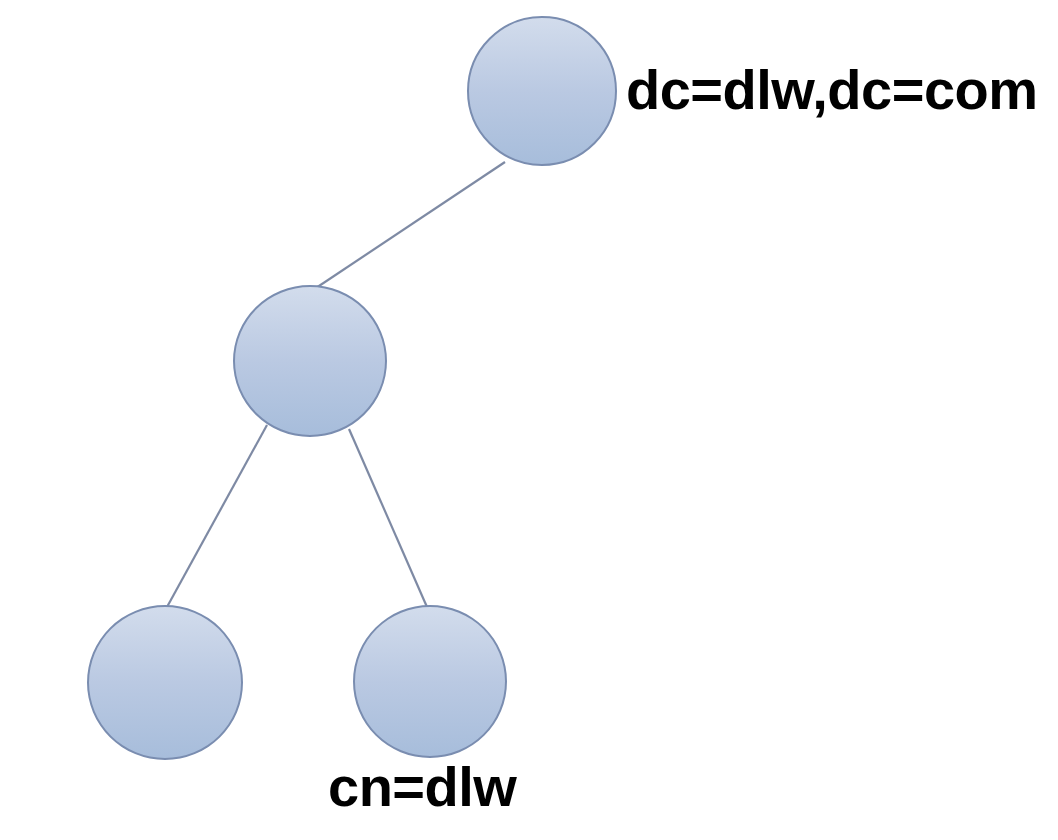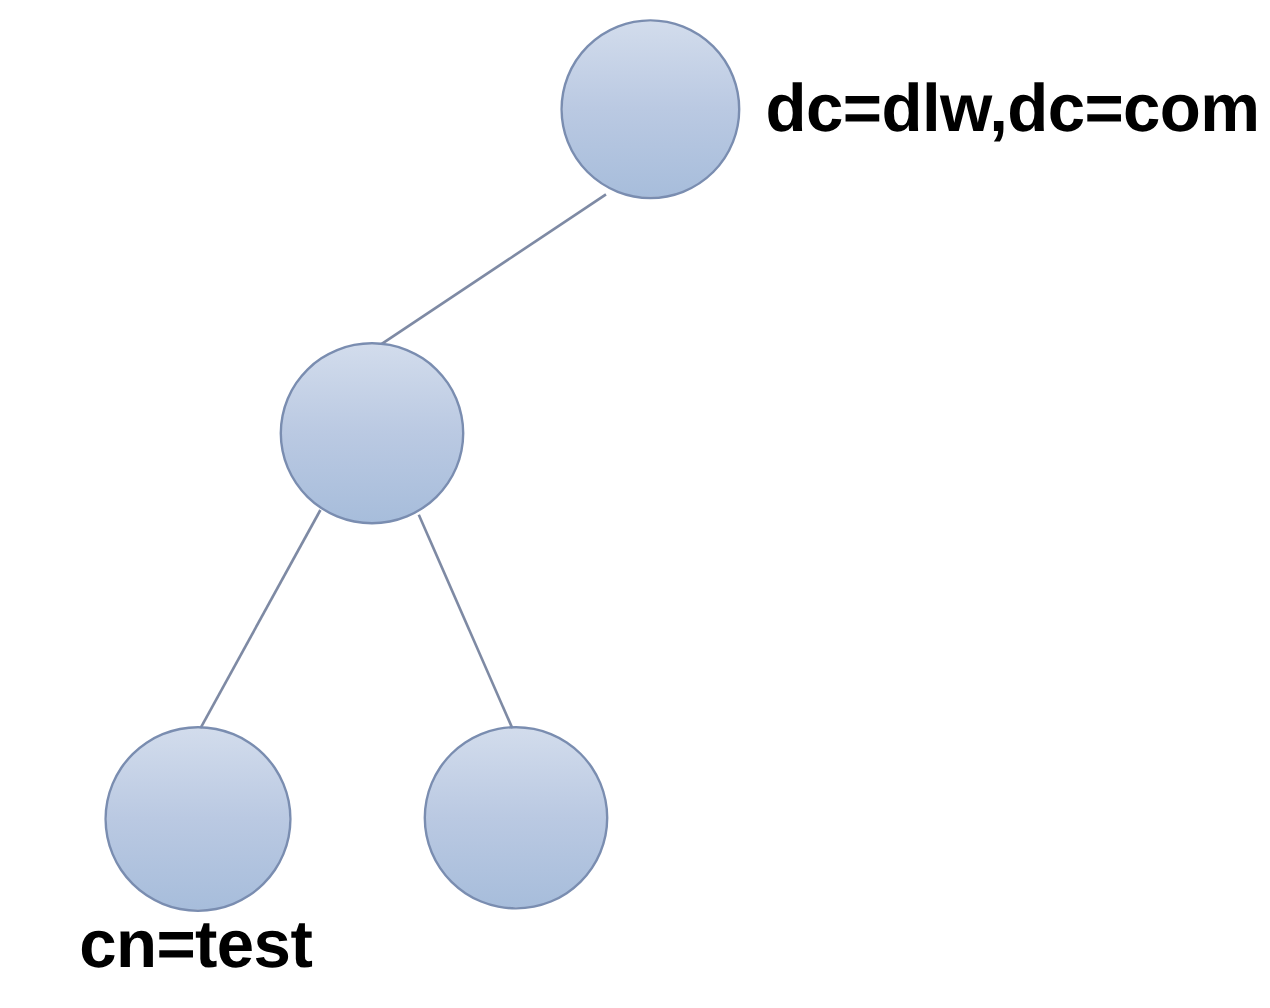--- a/index.html
+++ b/index.html
@@ -44,21 +44,21 @@
   .node-label {
     position: absolute;
     z-index: 3;
     font-weight: bold;
     font-size: 56px;
     line-height: 56px;
     letter-spacing: -0.5px;
     color: #000000;
     white-space: nowrap;
   }
-  .label-root { left: 626px; top: 62px; margin-left: 12px; }
+  .label-root { left: 626px; top: 62px; }
   .label-ou   { left: 400px; top: 341px; }
   .label-test { left: 66px;  top: 759px; }
   .label-dlw  { left: 328px; top: 759px; }
 </style>
 </head>
 <body>
 
 <div class="canvas">
 
   <svg class="edges-svg" viewBox="0 0 1058 840" xmlns="http://www.w3.org/2000/svg">
@@ -66,15 +66,15 @@
     <line x1="267" y1="425" x2="167" y2="607"></line>
     <line x1="349" y1="429" x2="427" y2="607"></line>
   </svg>
 
   <div class="node node-root"></div>
   <div class="node node-ou"></div>
   <div class="node node-test"></div>
   <div class="node node-dlw"></div>
 
   <div class="node-label label-root">dc=dlw,dc=com</div>
-  <div class="node-label label-test">cn=test</div>
+  <div class="node-label label-dlw">cn=dlw</div>
 
 </div>
 
 </body></html>

